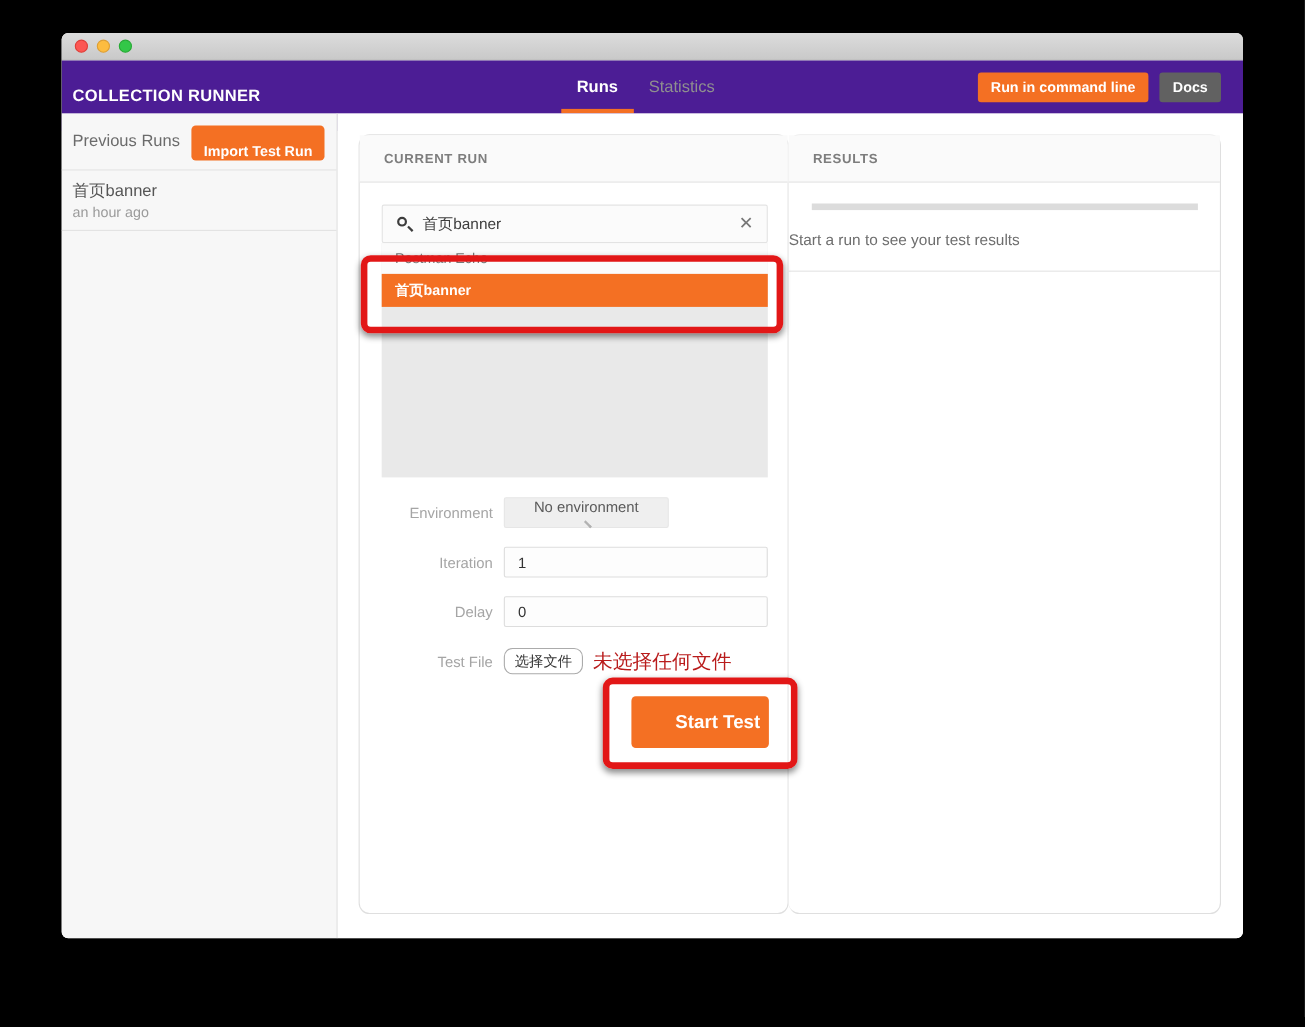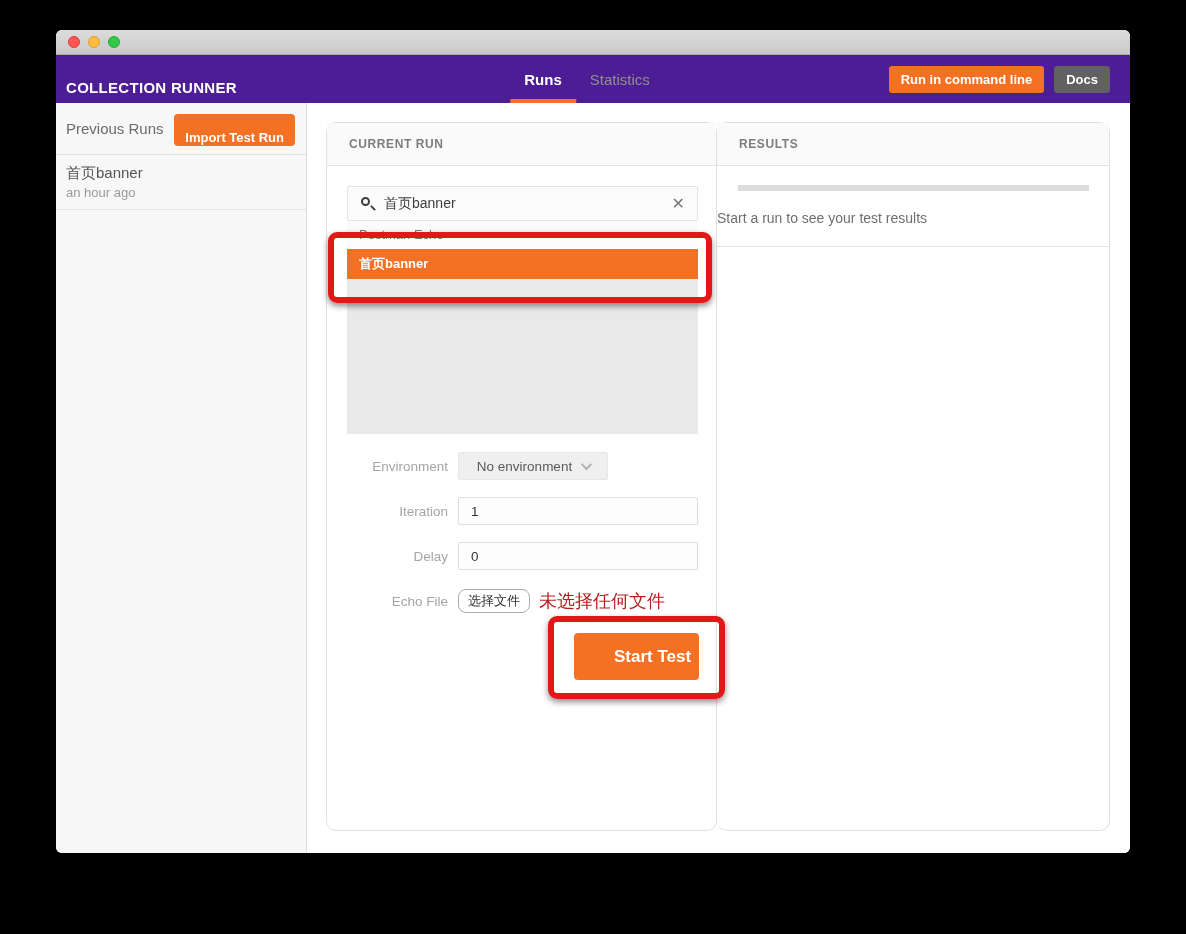--- a/index.html
+++ b/index.html
@@ -67,21 +67,21 @@
   .search-clear { margin-right:12px; color:#777; font-size:16px; line-height:1; cursor:pointer; }
 
   
   .collection-list { position:absolute; left:20px; top:98px; width:351px; height:213px; background:#e9e9e9; }
   .coll-row { height:28px; line-height:28px; padding-left:12px; font-size:13px; color:#777; background:#fbfbfb; cursor:default; }
   .coll-row.selected { height:30px; line-height:30px; background:#f47023; color:#fff; font-weight:bold; }
 
   
   .form-row { position:absolute; left:0; width:371px; display:flex; align-items:center; }
   .form-label { width:121px; text-align:right; color:#a5a5a5; font-size:13.5px; flex:none; }
-  .form-ctrl { margin-left:10px; }
+  .form-ctrl { margin-left:10px;flex-direction:column; }
   .row-env { top:329px; height:28px; }
   .row-iter { top:374px; height:28px; }
   .row-delay { top:419px; height:28px; }
   .row-file { top:465px; height:26px; }
   .dropdown { width:150px; height:28px; background:#efefef; border:1px solid #e6e6e6; border-radius:2px;
               display:flex; align-items:center; justify-content:center; gap:9px;
               font-size:13.5px; color:#5a5a5a; cursor:default; }
   .chev { width:8px; height:8px; border-right:2px solid #b2b2b2; border-bottom:2px solid #b2b2b2;
           transform:rotate(45deg) translateY(-2px); }
   .txt-input { width:241px; height:28px; border:1px solid #ddd; background:#fdfdfd; border-radius:2px;
@@ -171,21 +171,21 @@
           <div class="form-label">Iteration</div>
           <input class="form-ctrl txt-input" value="1" style="">
         </div>
 
         <div class="form-row row-delay">
           <div class="form-label">Delay</div>
           <input class="form-ctrl txt-input" value="0" style="">
         </div>
 
         <div class="form-row row-file">
-          <div class="form-label">Echo File</div>
+          <div class="form-label">Test File</div>
           <span class="form-ctrl file-btn">选择文件</span>
           <span class="file-status">未选择任何文件</span>
         </div>
 
         <button class="btn-start">Start Test</button>
       </div>
 
       <div class="panel panel-results">
         <div class="panel-head">RESULTS</div>
         <div class="results-empty">

